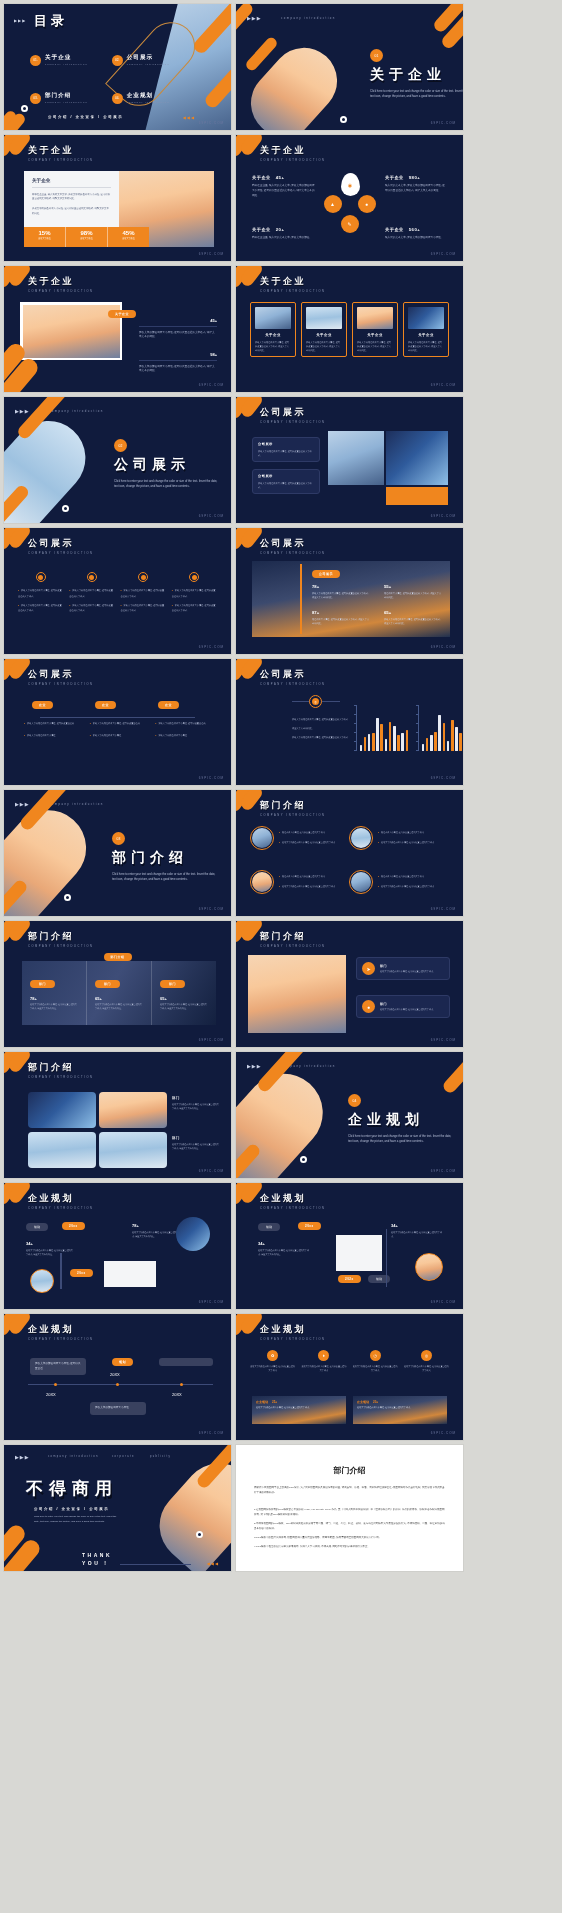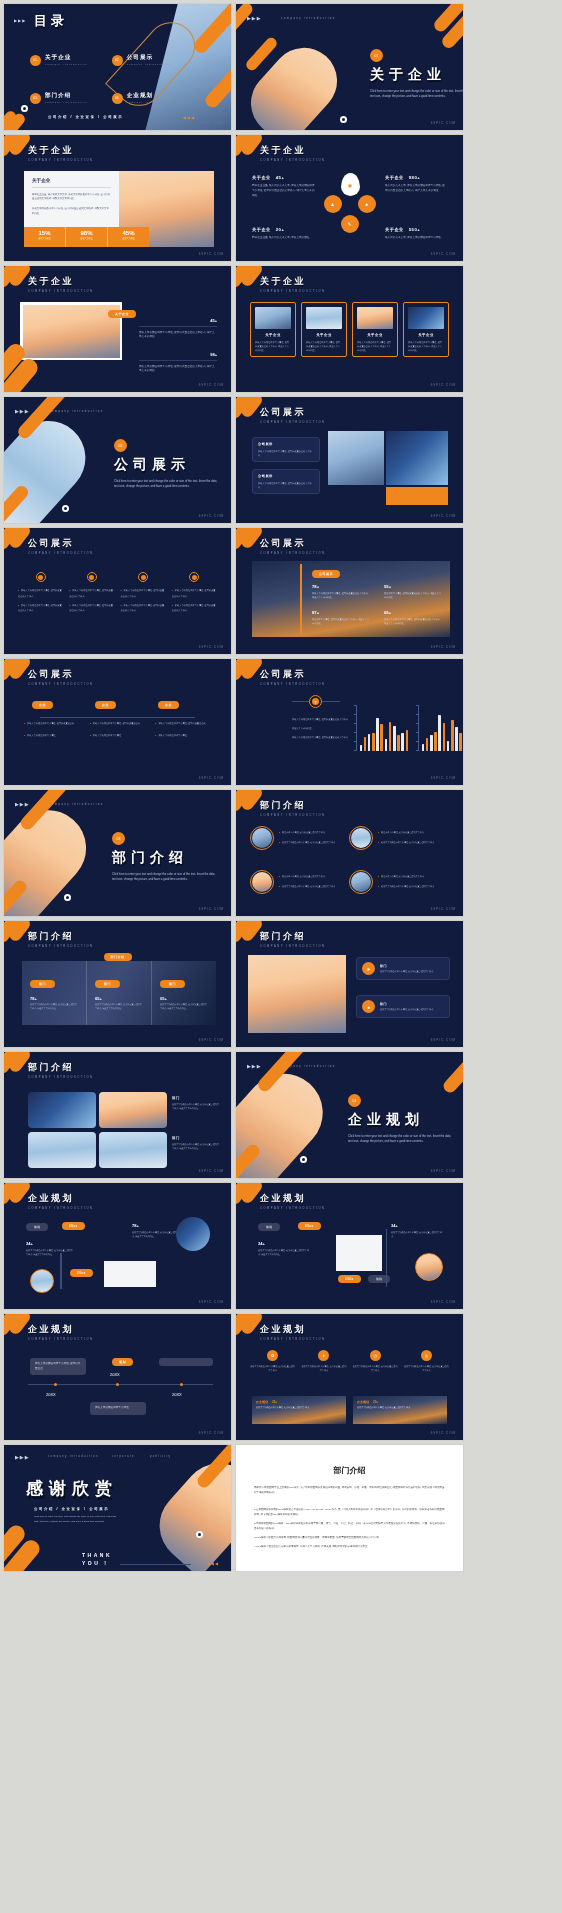--- a/index.html
+++ b/index.html
@@ -815,21 +815,21 @@
   <div class="slide">
     <div class="arrows" style="left:11px;top:9px;color:#c8d0e6;">▶▶▶</div>
     <div style="position:absolute;left:44px;top:10px;font-size:2.6px;letter-spacing:1.3px;color:#8e98b8;">company introduction</div>
     <div style="position:absolute;left:108px;top:10px;font-size:2.6px;letter-spacing:1.3px;color:#8e98b8;">corporate</div>
     <div style="position:absolute;left:146px;top:10px;font-size:2.6px;letter-spacing:1.3px;color:#8e98b8;">publicity</div>
     <div class="ph sky1" style="right:-14px;top:14px;width:74px;height:108px;border-radius:40px 40px 0 40px;transform:rotate(42deg);"></div>
     <div style="position:absolute;right:6px;top:-8px;width:13px;height:56px;background:#f0861e;border-radius:99px;transform:rotate(42deg);"></div>
     <div style="position:absolute;left:-14px;bottom:-20px;width:17px;height:72px;background:#f0861e;border-radius:99px;transform:rotate(40deg);"></div>
     <div style="position:absolute;left:4px;bottom:-26px;width:17px;height:62px;background:#f0861e;border-radius:99px;transform:rotate(40deg);"></div>
     <div class="dot-ring" style="position:absolute;right:28px;top:86px;"></div>
-    <div class="thanks-cn" style="position:absolute;left:22px;top:32px;">感谢欣赏</div>
+    <div class="thanks-cn" style="position:absolute;left:22px;top:32px;">不得商用</div>
     <div style="position:absolute;left:30px;top:62px;font-size:3.4px;letter-spacing:1.6px;font-weight:bold;">公司介绍 / 企业宣传 / 公司展示</div>
     <div style="position:absolute;left:30px;top:70px;width:88px;font-size:2.4px;line-height:1.9;color:#b5bed8;">Click here to enter your text and change the color or size of the text. Insert the date, text icon, change the picture, and have a good time contents.</div>
     <div style="position:absolute;left:78px;bottom:13px;font-size:5px;font-weight:bold;letter-spacing:2.5px;">THANK</div>
     <div style="position:absolute;left:78px;bottom:5px;font-size:5px;font-weight:bold;letter-spacing:2.5px;">YOU !</div>
     <div style="position:absolute;left:116px;bottom:7px;right:40px;height:.5px;background:#3d4b78;"></div>
     <div class="arrows" style="right:12px;bottom:5px;color:#f0861e;font-size:4px;">◀◀◀</div>
   </div>
 
   <div class="slide light">
     <div class="cp-title" style="position:absolute;left:0;right:0;top:20px;text-align:center;">部门介绍</div>

